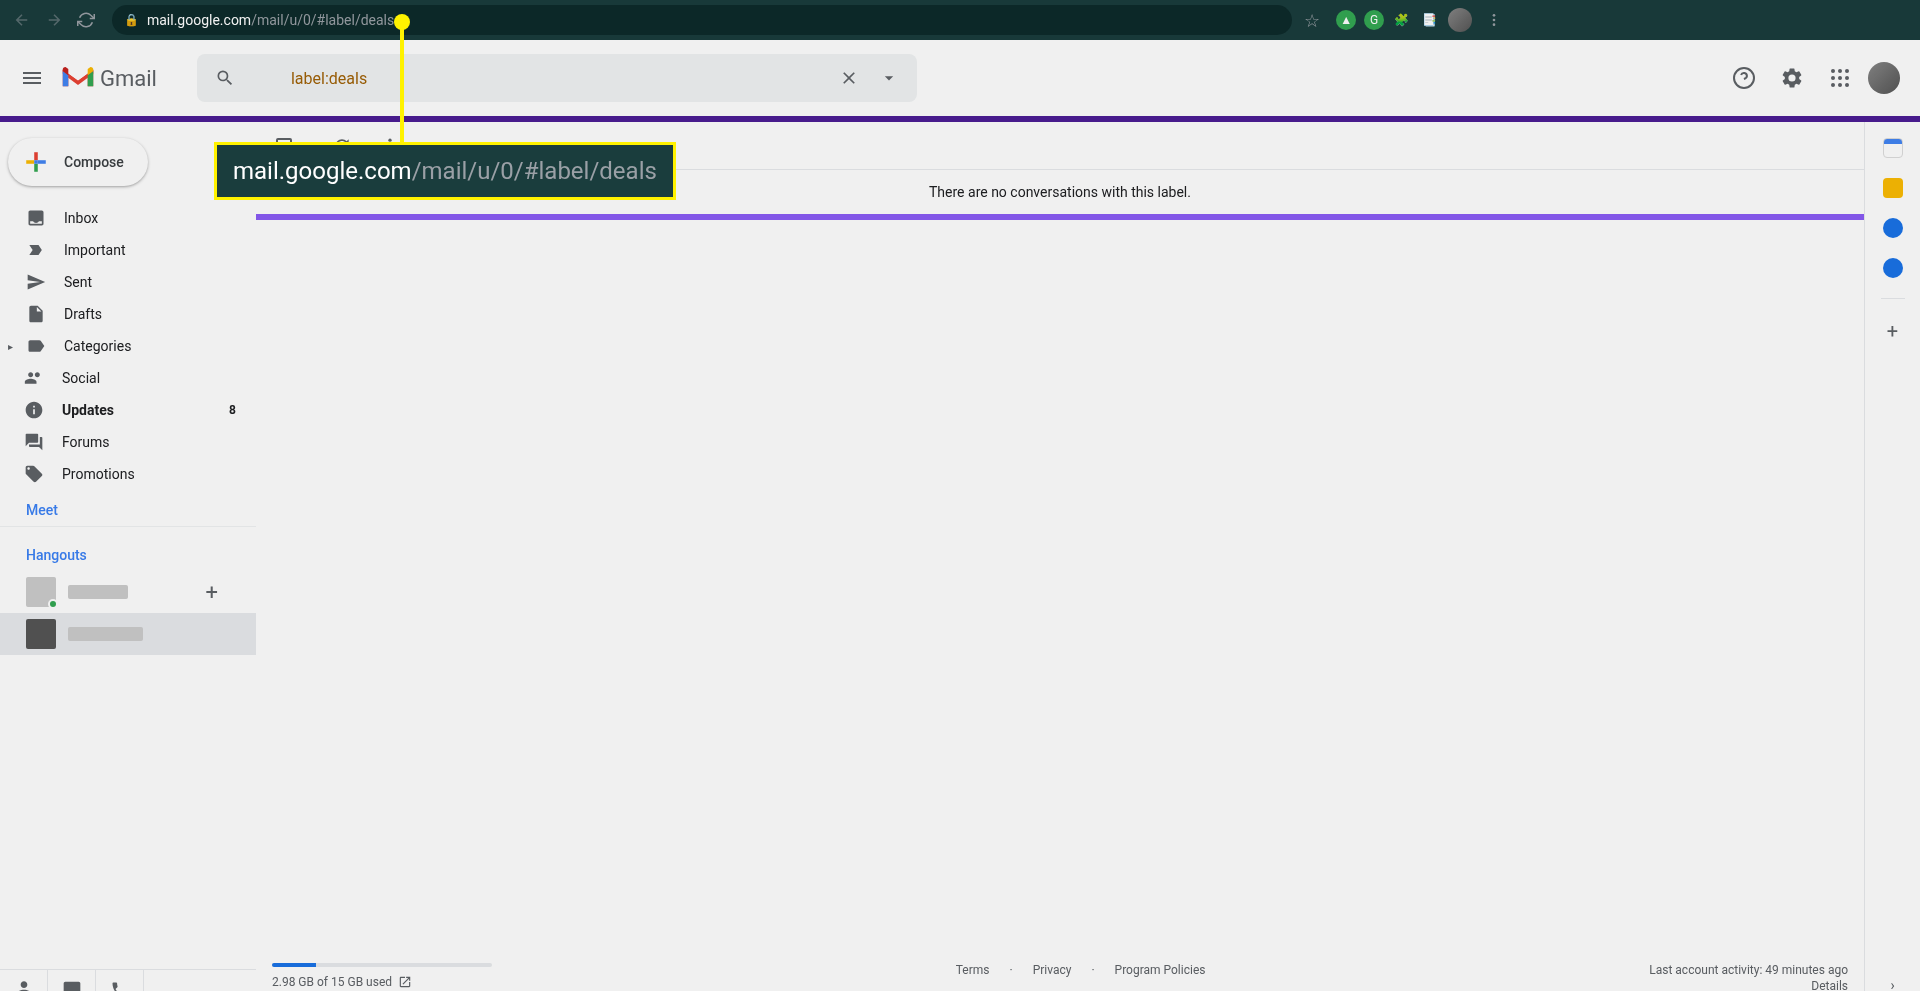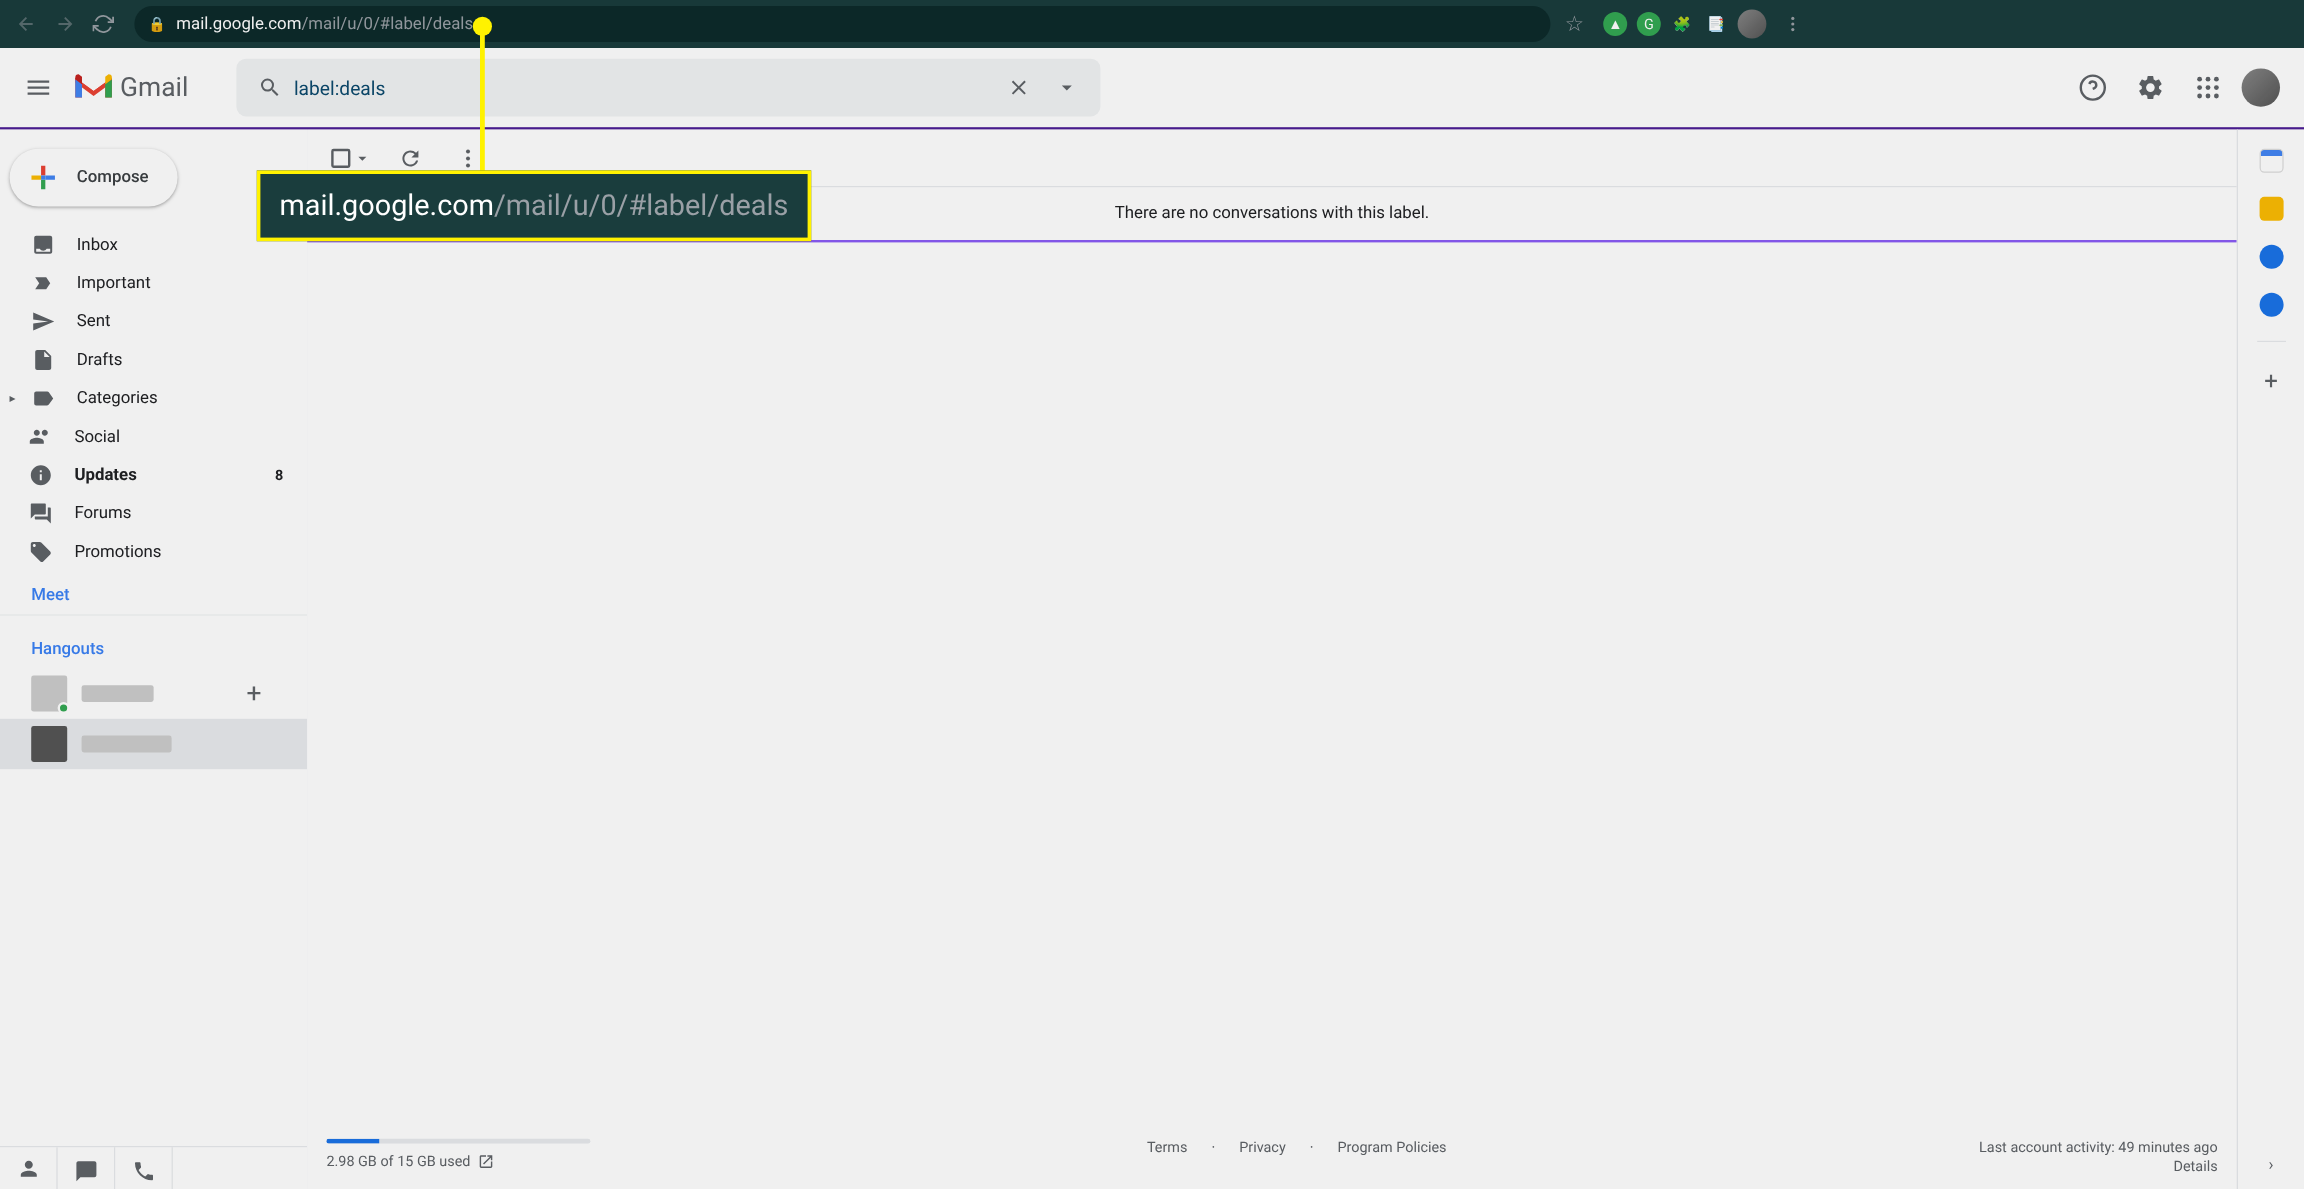--- a/index.html
+++ b/index.html
@@ -12,28 +12,28 @@
     .url-bar { flex: 1; height: 30px; background: #0d2b2b; border-radius: 15px; display: flex; align-items: center; padding: 0 12px; color: #fff; font-size: 14px; margin: 0 8px; max-width: 1180px; }
     .url-bar .lock { margin-right: 8px; font-size: 12px; }
     .url-domain { color: #fff; }
     .url-path { color: #9aa0a6; }
     .ext-icons { display: flex; gap: 8px; margin-right: 8px; align-items: center; }
     .ext-icon { width: 20px; height: 20px; border-radius: 50%; display: flex; align-items: center; justify-content: center; font-size: 12px; }
     .star-icon { color: #9aa0a6; margin-right: 12px; font-size: 18px; }
     .avatar-small { width: 24px; height: 24px; border-radius: 50%; background: linear-gradient(135deg, #888, #555); }
     
     
-    .gmail-header { height: 68px; background: #fff; display: flex; align-items: center; padding: 0 8px; border-bottom: 2px solid #4c1d95; }
+    .gmail-header { height: 82px; background: #fff; display: flex; align-items: center; padding: 0 8px; border-bottom: 6px solid #4c1d95; }
     .menu-btn { width: 48px; height: 48px; display: flex; align-items: center; justify-content: center; color: #5f6368; cursor: pointer; border-radius: 50%; }
     .gmail-logo { display: flex; align-items: center; gap: 4px; margin-left: 4px; margin-right: 40px; }
     .gmail-m { width: 36px; height: 28px; }
     .gmail-text { font-size: 22px; color: #5f6368; font-weight: 400; }
     .search-bar { flex: 0 0 720px; height: 48px; background: #f1f3f4; border-radius: 8px; display: flex; align-items: center; padding: 0 8px; }
     .search-icon-btn { width: 40px; height: 40px; display: flex; align-items: center; justify-content: center; color: #5f6368; }
-    .search-input { flex: 1; border: none; background: transparent; font-size: 16px; color: #0c4a6e; outline: none; }
+    .search-input { flex: 1; border: none; background: transparent; font-size: 16px; color: #a16207; outline: none; margin-left: 46px; }
     .header-right { margin-left: auto; display: flex; align-items: center; gap: 8px; padding-right: 12px; }
     .hdr-icon-btn { width: 40px; height: 40px; display: flex; align-items: center; justify-content: center; color: #5f6368; cursor: pointer; border-radius: 50%; }
     .avatar { width: 32px; height: 32px; border-radius: 50%; background: linear-gradient(135deg, #888, #555); }
     
     
     .app-body { display: flex; height: calc(991px - 40px - 64px); }
     
     
     .sidebar { width: 256px; background: #fff; display: flex; flex-direction: column; padding-top: 8px; overflow-y: auto; }
     .compose-btn { margin: 8px 8px 16px 8px; height: 48px; border-radius: 24px; background: #fff; box-shadow: 0 1px 2px rgba(0,0,0,0.2), 0 1px 3px 1px rgba(0,0,0,0.1); display: flex; align-items: center; padding: 0 24px 0 12px; gap: 12px; cursor: pointer; width: fit-content; }
@@ -56,21 +56,21 @@
     .hangout-tabs { position: absolute; bottom: 0; left: 0; right: 0; height: 40px; display: flex; border-top: 1px solid #e8eaed; }
     .hangout-tab { flex: 1; display: flex; align-items: center; justify-content: center; color: #5f6368; border-right: 1px solid #e8eaed; cursor: pointer; max-width: 48px; }
     .hangout-tab.active { border-bottom: 3px solid #1a73e8; }
     
     
     .main { flex: 1; background: #fff; display: flex; flex-direction: column; position: relative; }
     .toolbar { height: 48px; display: flex; align-items: center; padding: 0 16px; gap: 8px; border-bottom: 1px solid #e8eaed; }
     .checkbox-wrap { display: flex; align-items: center; gap: 2px; padding: 4px; color: #5f6368; }
     .checkbox { width: 16px; height: 16px; border: 2px solid #5f6368; border-radius: 2px; }
     .tb-btn { width: 40px; height: 40px; display: flex; align-items: center; justify-content: center; color: #5f6368; cursor: pointer; border-radius: 50%; }
-    .empty-msg { text-align: center; padding: 14px; font-size: 14px; color: #202124; border-bottom: 2px solid #8b5cf6; }
+    .empty-msg { text-align: center; padding: 14px; font-size: 14px; color: #202124; border-bottom: 6px solid #8b5cf6; }
     
     .footer { margin-top: auto; padding: 16px; display: flex; align-items: flex-start; font-size: 12px; color: #5f6368; }
     .storage { width: 240px; }
     .storage-bar { width: 220px; height: 4px; background: #e8eaed; border-radius: 2px; margin-bottom: 8px; overflow: hidden; }
     .storage-fill { height: 100%; background: #1a73e8; width: 20%; }
     .storage-text { display: flex; align-items: center; gap: 6px; }
     .footer-links { flex: 1; text-align: center; display: flex; justify-content: center; gap: 20px; }
     .footer-right { text-align: right; }
     .footer-right div:last-child { margin-top: 2px; }
     

